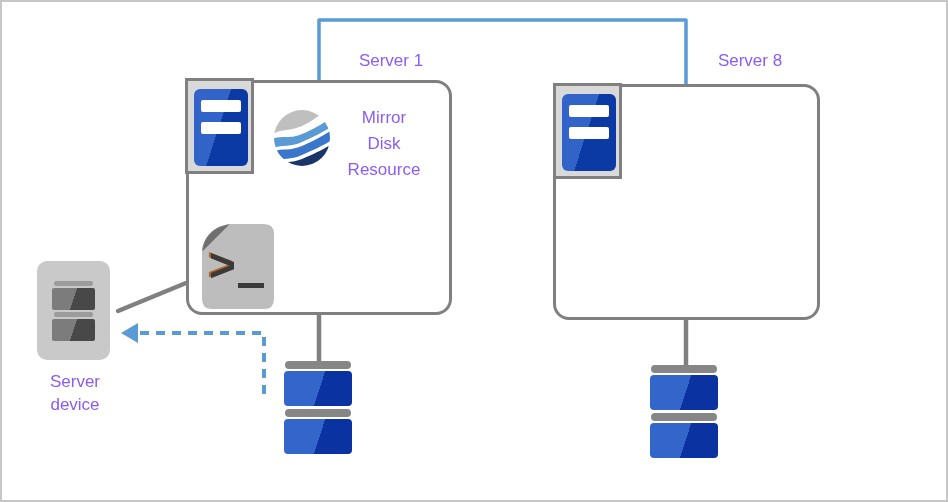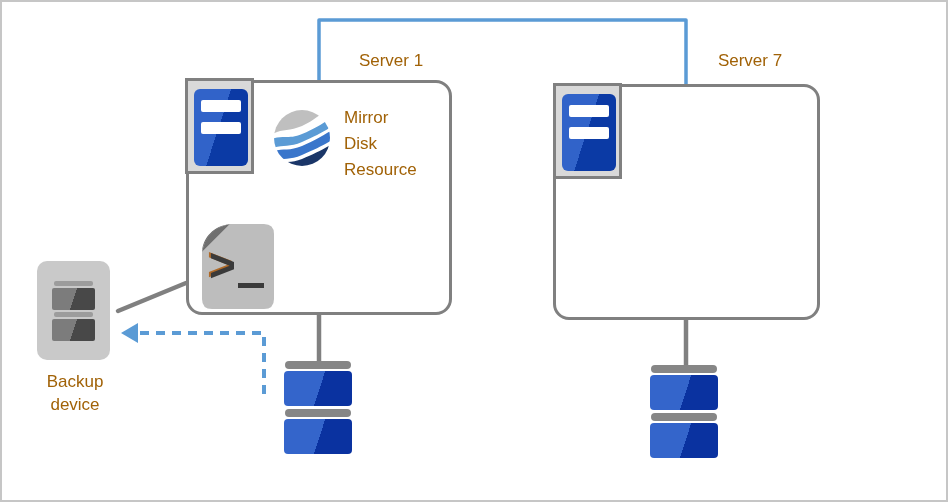--- a/index.html
+++ b/index.html
@@ -16,21 +16,21 @@
   svg.overlay{position:absolute;left:0;top:0;width:948px;height:502px;pointer-events:none;}
   .server-box{
     position:absolute;
     box-sizing:border-box;
     border:3px solid #808080;
     border-radius:16px;
     background:#ffffff;
   }
   .label{
     position:absolute;
-    color:#a16207;
+    color:#8b5cf6;
     font-size:17px;
     line-height:23px;
   }
   .center{text-align:center;}
   .server-icon-frame{
     position:absolute;
     box-sizing:border-box;
     width:69px;height:96px;
     background:#d9d9d9;
     border:3px solid #808080;
@@ -89,21 +89,21 @@
     <path d="M116,309 L184,281" fill="none" stroke="#808080" stroke-width="4.5" stroke-linecap="round"></path>
 
     <path d="M262,392 L262,331 L136,331" fill="none" stroke="#5b9bd5" stroke-width="4" stroke-dasharray="9 7"></path>
     <polygon points="119,331 136,321 136,341" fill="#5b9bd5"></polygon>
   </svg>
 
   <div class="server-box" style="left:184px;top:78px;width:266px;height:235px;"></div>
   <div class="label center" style="left:329px;top:47px;width:120px;">Server 1</div>
 
   <div class="server-box" style="left:551px;top:82px;width:267px;height:236px;"></div>
-  <div class="label center" style="left:688px;top:47px;width:120px;">Server 7</div>
+  <div class="label center" style="left:688px;top:47px;width:120px;">Server 8</div>
 
   <div class="server-icon-frame" style="left:183px;top:76px;">
     <div class="server-icon-body">
       <div class="server-icon-bar" style="top:11px;"></div>
       <div class="server-icon-bar" style="top:33px;"></div>
     </div>
   </div>
 
   <div class="server-icon-frame" style="left:551px;top:81px;">
     <div class="server-icon-body">
@@ -123,21 +123,21 @@
 
       <path d="M-2,-2 L62,-2 L62,-1 C48,2 44,10 30,16 C16,22 8,18 -2,26 Z" fill="#bfbfbf" transform="translate(0,2)"></path>
 
       <path d="M-2,32 C10,26 16,32 30,26 C44,20 50,16 62,8 L62,17 C50,25 44,28 30,34 C16,40 10,36 -2,41 Z" fill="#5b9bd5"></path>
 
       <path d="M-2,45 C10,39 16,44 30,38 C44,32 50,28 62,21 L62,31 C50,38 44,41 30,47 C16,53 10,49 -2,54 Z" fill="#3a76cb"></path>
 
       <path d="M-2,58 C10,52 18,56 30,51 C42,46 50,42 62,35 L62,62 L-2,62 Z" fill="#1a3668"></path>
     </g>
   </svg>
-  <div class="label" style="left:342px;top:103px;width:80px;line-height:26px;">Mirror Disk Resource</div>
+  <div class="label" style="left:342px;top:103px;width:80px;line-height:26px;text-align:center;">Mirror Disk Resource</div>
 
   <svg class="abs" style="left:200px;top:222px;" width="72" height="85" viewBox="0 0 72 85">
 
     <path d="M28,0 L62,0 Q72,0 72,10 L72,75 Q72,85 62,85 L10,85 Q0,85 0,75 L0,28 Z" fill="#bdbdbd"></path>
 
     <path d="M28,0 C13,3 3,13 0,28 L28,0 Z M28,0 L0,28 C1,13 12,2 28,0 Z" fill="#6f6f6f"></path>
     <path d="M28,0 C12,3 3,12 0,28 Z" fill="#6f6f6f"></path>
 
     <text x="5" y="56" font-family="Liberation Sans, sans-serif" font-size="46" font-weight="bold" fill="#b06a28">&gt;</text>
     <text x="7" y="57" font-family="Liberation Sans, sans-serif" font-size="46" font-weight="bold" fill="#3a3a3a">&gt;</text>
@@ -158,15 +158,15 @@
     <div class="disk-platter last"></div>
   </div>
 
   <div class="backup-box" style="left:35px;top:259px;">
     <div style="height:20px;"></div>
     <div class="bk-bar"></div>
     <div class="bk-platter"></div>
     <div class="bk-bar"></div>
     <div class="bk-platter"></div>
   </div>
-  <div class="label center" style="left:33px;top:368px;width:80px;">Backup device</div>
+  <div class="label center" style="left:33px;top:368px;width:80px;">Server device</div>
 
 </div>
 
 </body></html>

